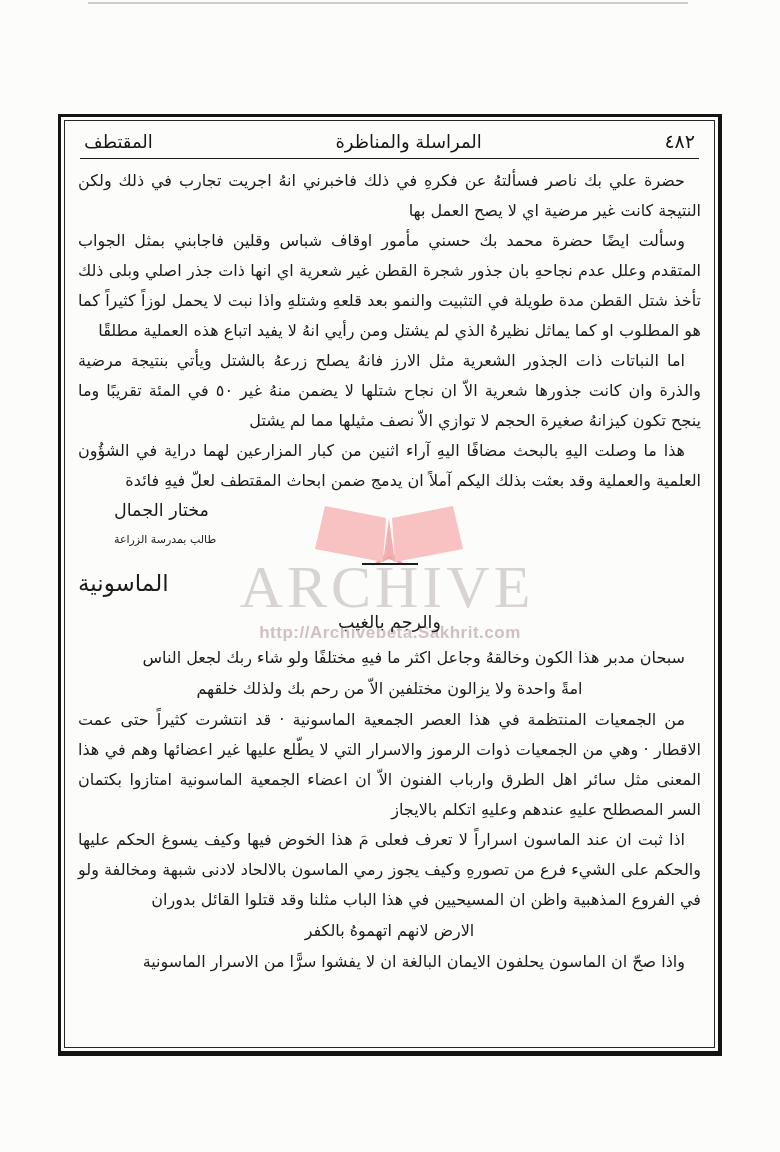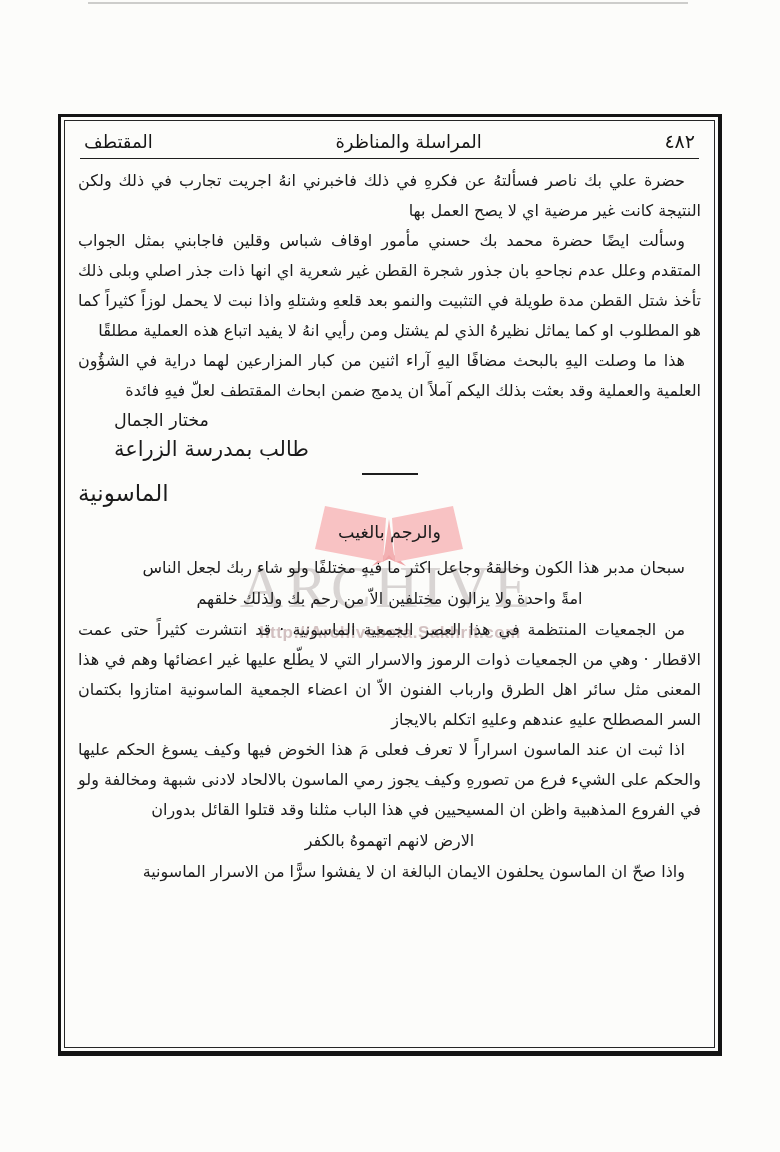--- a/index.html
+++ b/index.html
@@ -51,21 +51,21 @@
     padding-top:7px;
   }
   p.para{margin:0;text-align:justify;text-indent:16px;text-align-last:auto;}
   p.center-line{text-align:center;text-indent:0;margin:1px;}
 
   .signature{
     direction:rtl;width:235px;margin-left:36px;margin-right:auto;
     text-align:left;line-height:29px;
   }
   .sig-name{font-size:17.5px;}
-  .sig-role{font-size:21px;}
+  .sig-role{font-size:11px;}
 
   .sep-rule{width:56px;border-bottom:2px solid #1d1d1d;margin:9px auto 1px;}
 
   .heading-main{text-align:left;font-size:23px;margin:2px 0 0;line-height:32px;}
   .heading-sub{text-align:center;font-size:17.5px;margin:9px 0 7px;line-height:28px;}
 </style>
 </head>
 <body>
 
 <div class="page">
@@ -88,20 +88,21 @@
       <div class="header-row">
         <span class="header-pagenum">٤٨٢</span>
         <span class="header-title">المراسلة والمناظرة</span>
         <span class="header-journal">المقتطف</span>
       </div>
       <div class="header-rule"></div>
 
       <div class="body-text">
         <p class="para">حضرة علي بك ناصر فسألتهُ عن فكرهِ في ذلك فاخبرني انهُ اجريت تجارب في ذلك ولكن النتيجة كانت غير مرضية اي لا يصح العمل بها</p>
         <p class="para">وسألت ايضًا حضرة محمد بك حسني مأمور اوقاف شباس وقلين فاجابني بمثل الجواب المتقدم وعلل عدم نجاحهِ بان جذور شجرة القطن غير شعرية اي انها ذات جذر اصلي وبلى ذلك تأخذ شتل القطن مدة طويلة في التثبيت والنمو بعد قلعهِ وشتلهِ واذا نبت لا يحمل لوزاً كثيراً كما هو المطلوب او كما يماثل نظيرهُ الذي لم يشتل ومن رأيي انهُ لا يفيد اتباع هذه العملية مطلقًا</p>
+        <p class="para">اما النباتات ذات الجذور الشعرية مثل الارز فانهُ يصلح زرعهُ بالشتل ويأتي بنتيجة مرضية والذرة وان كانت جذورها شعرية الاّ ان نجاح شتلها لا يضمن منهُ غير ٥٠ في المئة تقريبًا وما ينجح تكون كيزانهُ صغيرة الحجم لا توازي الاّ نصف مثيلها مما لم يشتل</p>
         <p class="para">هذا ما وصلت اليهِ بالبحث مضافًا اليهِ آراء اثنين من كبار المزارعين لهما دراية في الشؤُون العلمية والعملية وقد بعثت بذلك اليكم آملاً ان يدمج ضمن ابحاث المقتطف لعلّ فيهِ فائدة</p>
 
         <div class="signature">
           <div class="sig-name">مختار الجمال</div>
           <div class="sig-role">طالب بمدرسة الزراعة</div>
         </div>
 
         <div class="sep-rule"></div>
 
         <h2 class="heading-main" style="font-weight:normal;">الماسونية</h2>

